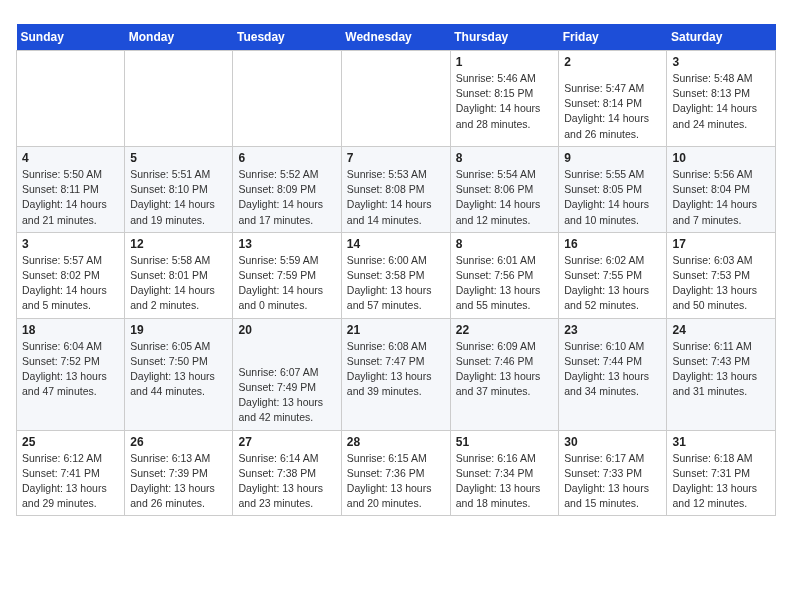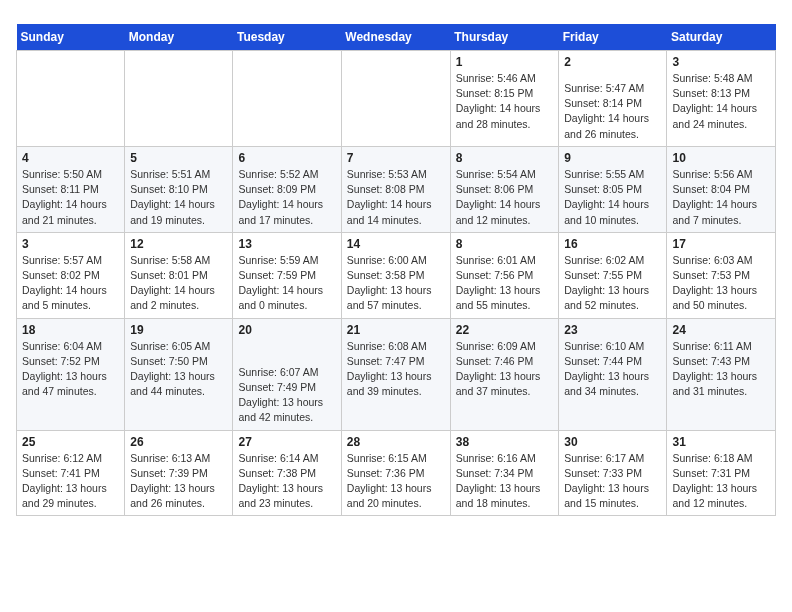--- a/index.html
+++ b/index.html
@@ -294,21 +294,21 @@
 and 23 minutes.</div>
         </td>
         <td>
           <div class="day-num">28</div>
           <div class="day-detail" style="white-space: pre-line;">Sunrise: 6:15 AM
 Sunset: 7:36 PM
 Daylight: 13 hours
 and 20 minutes.</div>
         </td>
         <td>
-          <div class="day-num">38</div>
+          <div class="day-num">51</div>
           <div class="day-detail" style="white-space: pre-line;">Sunrise: 6:16 AM
 Sunset: 7:34 PM
 Daylight: 13 hours
 and 18 minutes.</div>
         </td>
         <td>
           <div class="day-num">30</div>
           <div class="day-detail" style="white-space: pre-line;">Sunrise: 6:17 AM
 Sunset: 7:33 PM
 Daylight: 13 hours

